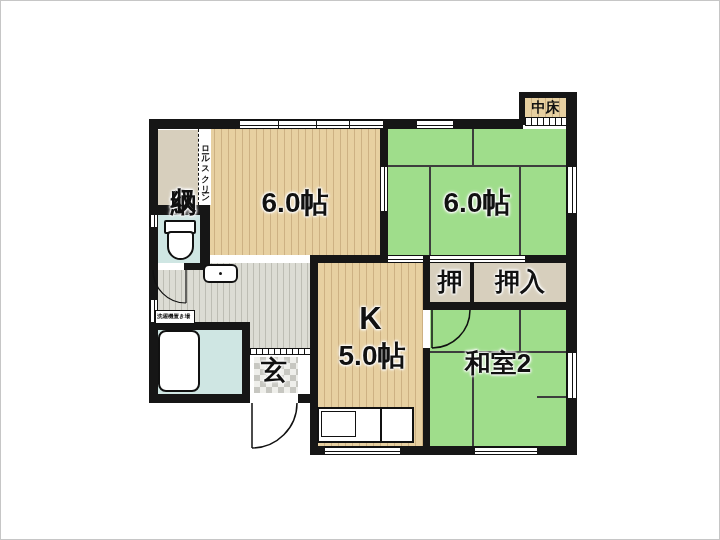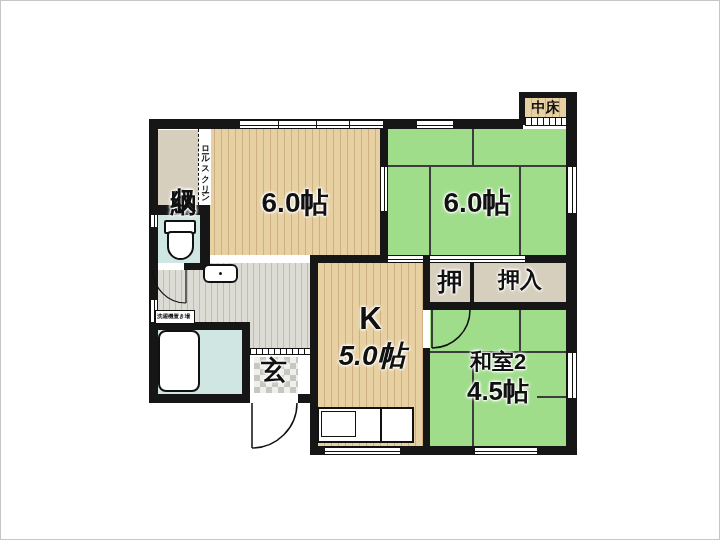--- a/index.html
+++ b/index.html
@@ -136,21 +136,20 @@
     <path d="M186,270 L186,303 M153,270 A33,33 0 0 0 186,303" fill="none" stroke="#111" stroke-width="1.2"></path>
     <path d="M432,310 L432,348 M432,348 A38,38 0 0 0 470,310" fill="none" stroke="#111" stroke-width="1.5"></path>
   </svg>
 
   <div class="abs lbl vert" style="left:159px;top:133px;width:38px;height:72px;font-size:26px;letter-spacing:2px;">収納</div>
   <div class="abs lbl vert" style="left:198px;top:131px;width:12px;height:76px;font-size:8.5px;font-weight:bold;text-orientation:mixed;text-shadow:none;">ロールスクリーン</div>
   <div class="abs lbl" style="left:210px;top:188px;width:170px;font-size:28px;">6.0帖</div>
   <div class="abs lbl" style="left:388px;top:188px;width:178px;font-size:28px;">6.0帖</div>
   <div class="abs lbl" style="left:523px;top:100px;width:45px;font-size:14px;text-shadow:none;">中床</div>
   <div class="abs lbl" style="left:430px;top:268px;width:40px;font-size:25px;">押</div>
-  <div class="abs lbl" style="left:474px;top:268px;width:92px;font-size:22px;">押入</div>
+  <div class="abs lbl" style="left:474px;top:268px;width:92px;font-size:25px;">押入</div>
   <div class="abs lbl" style="left:318px;top:303px;width:105px;font-size:31px;">K</div>
-  <div class="abs lbl" style="left:318px;top:341px;width:108px;font-size:28px;font-style:italic;">5.0帖</div>
-  <div class="abs lbl" style="left:430px;top:350px;width:136px;font-size:22px;">和室2</div>
-  <div class="abs lbl" style="left:430px;top:378px;width:136px;font-size:26px;">4.5帖</div>
+  <div class="abs lbl" style="left:318px;top:341px;width:108px;font-size:28px;">5.0帖</div>
+  <div class="abs lbl" style="left:430px;top:350px;width:136px;font-size:26px;">和室2</div>
   <div class="abs lbl" style="left:250px;top:357px;width:48px;font-size:26px;">玄</div>
 
   <div class="frame"></div>
 </div>
 
 </body></html>

